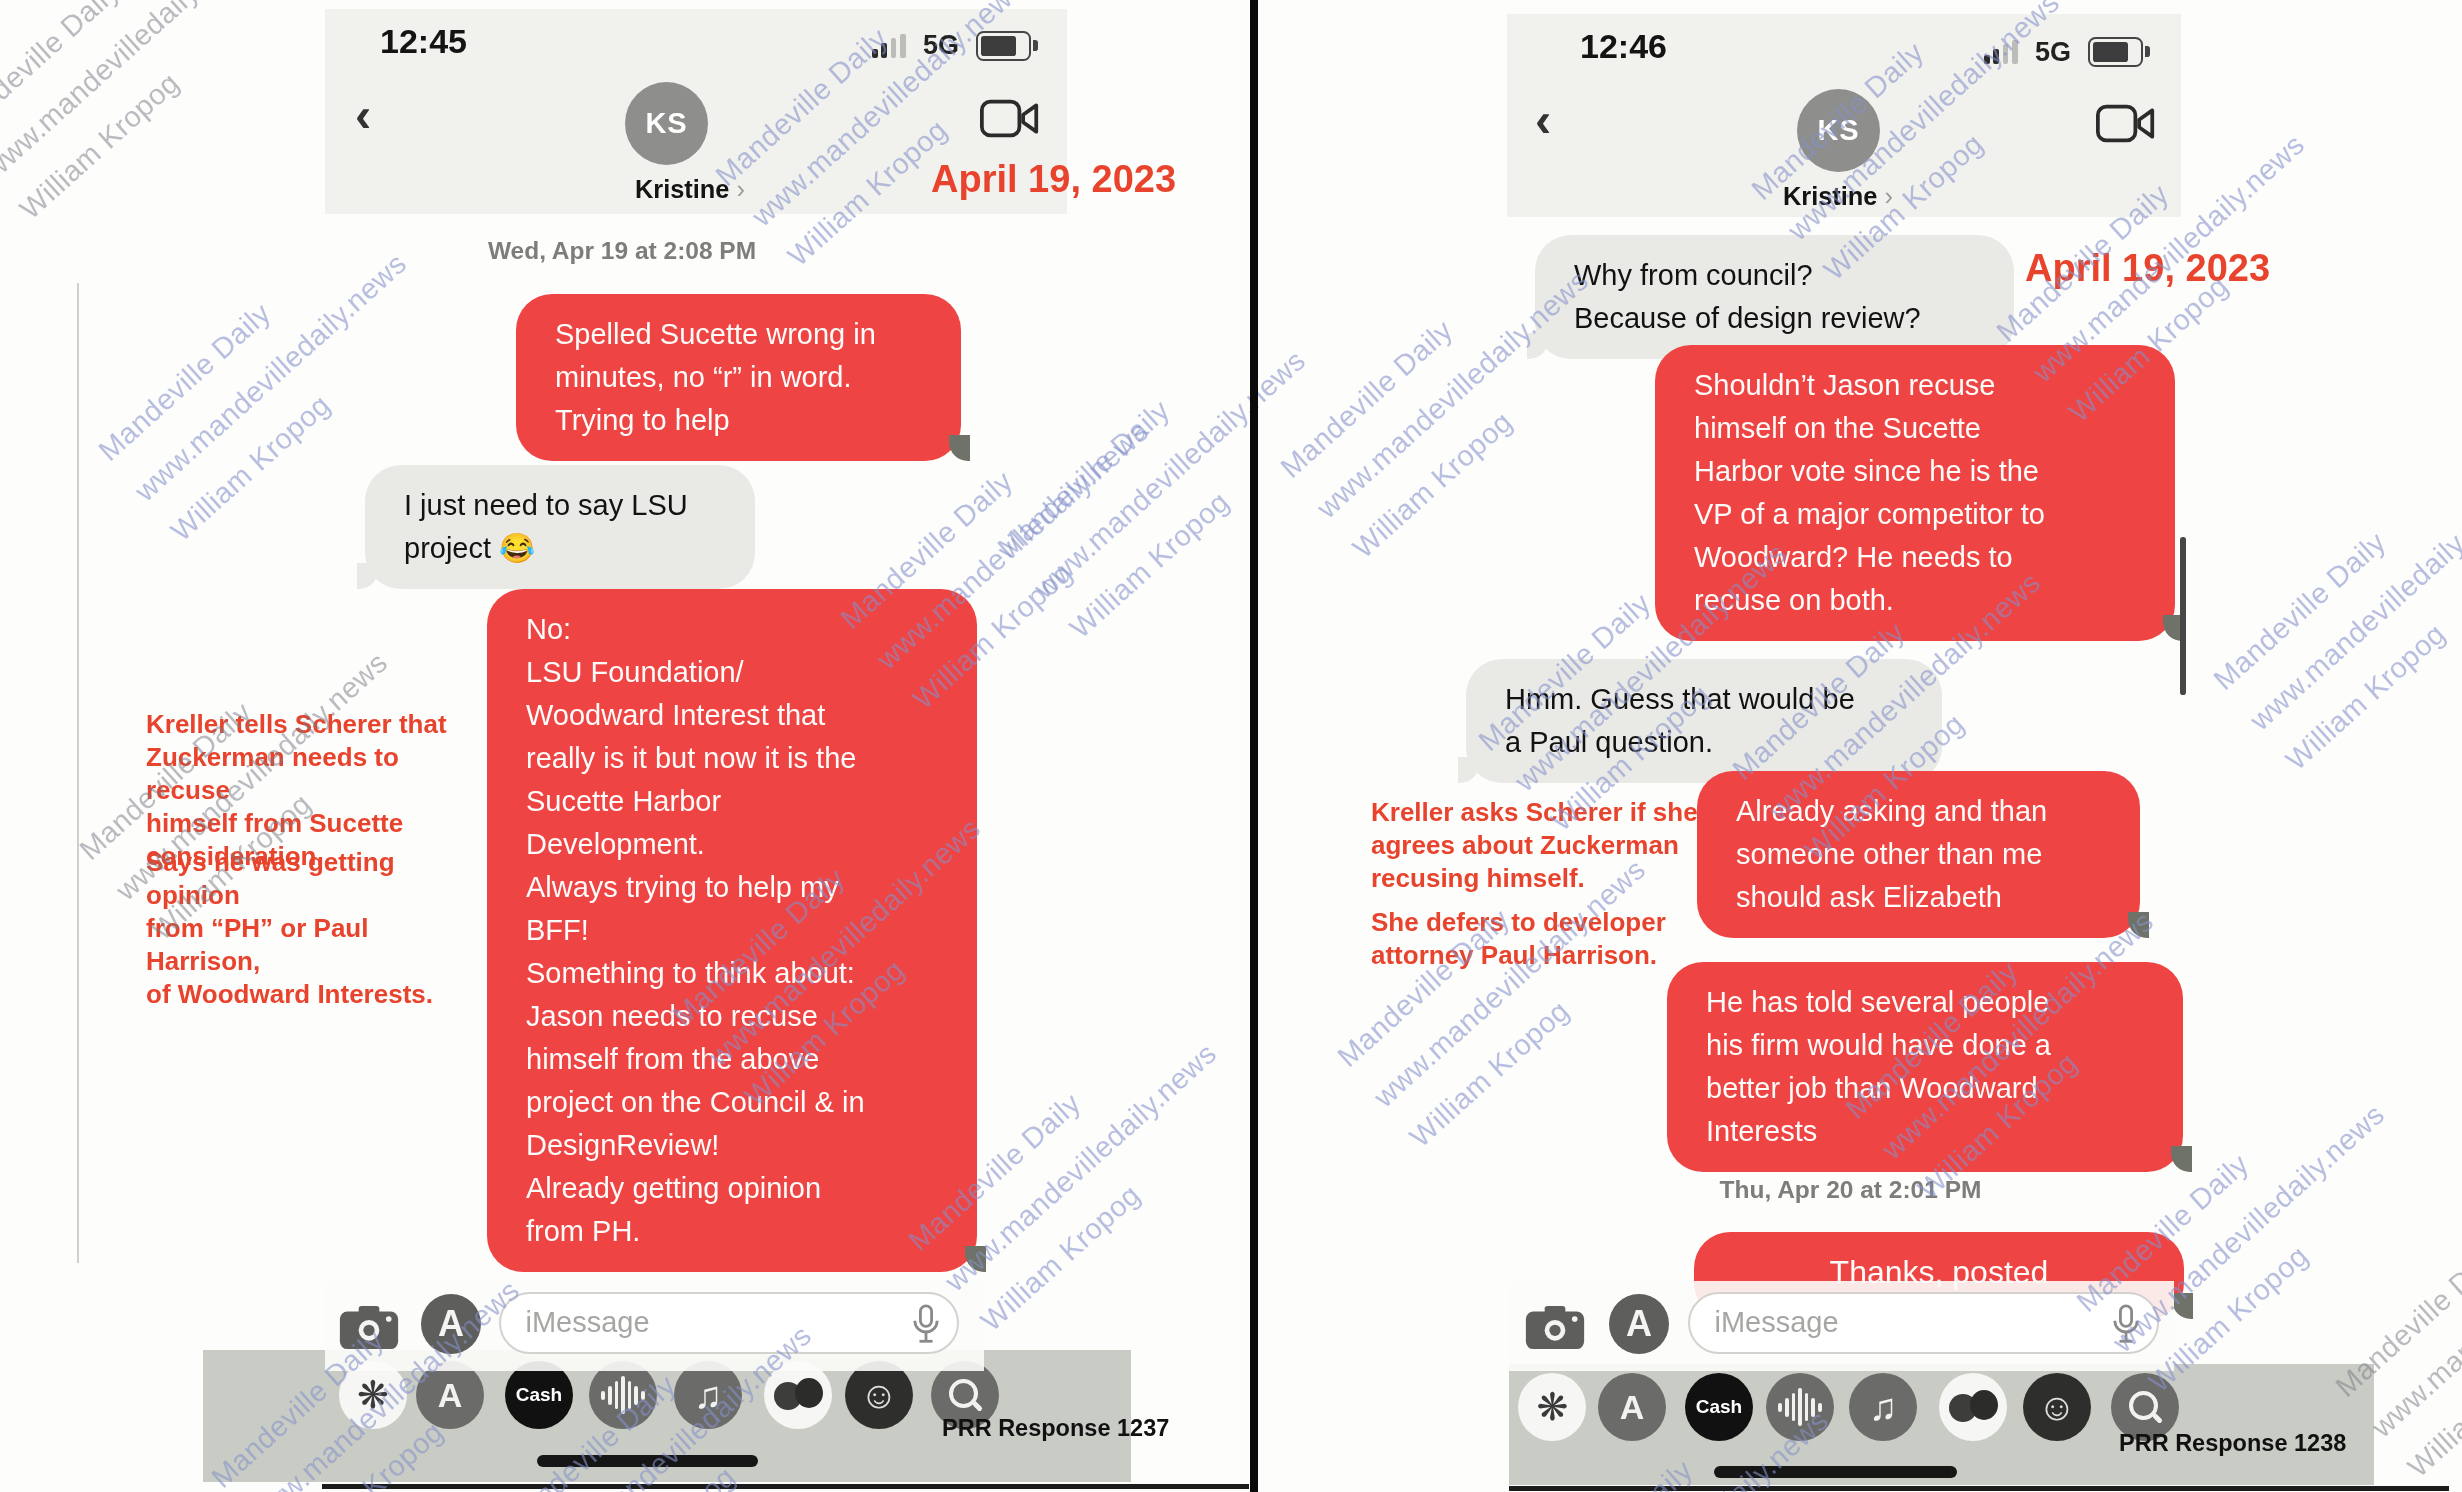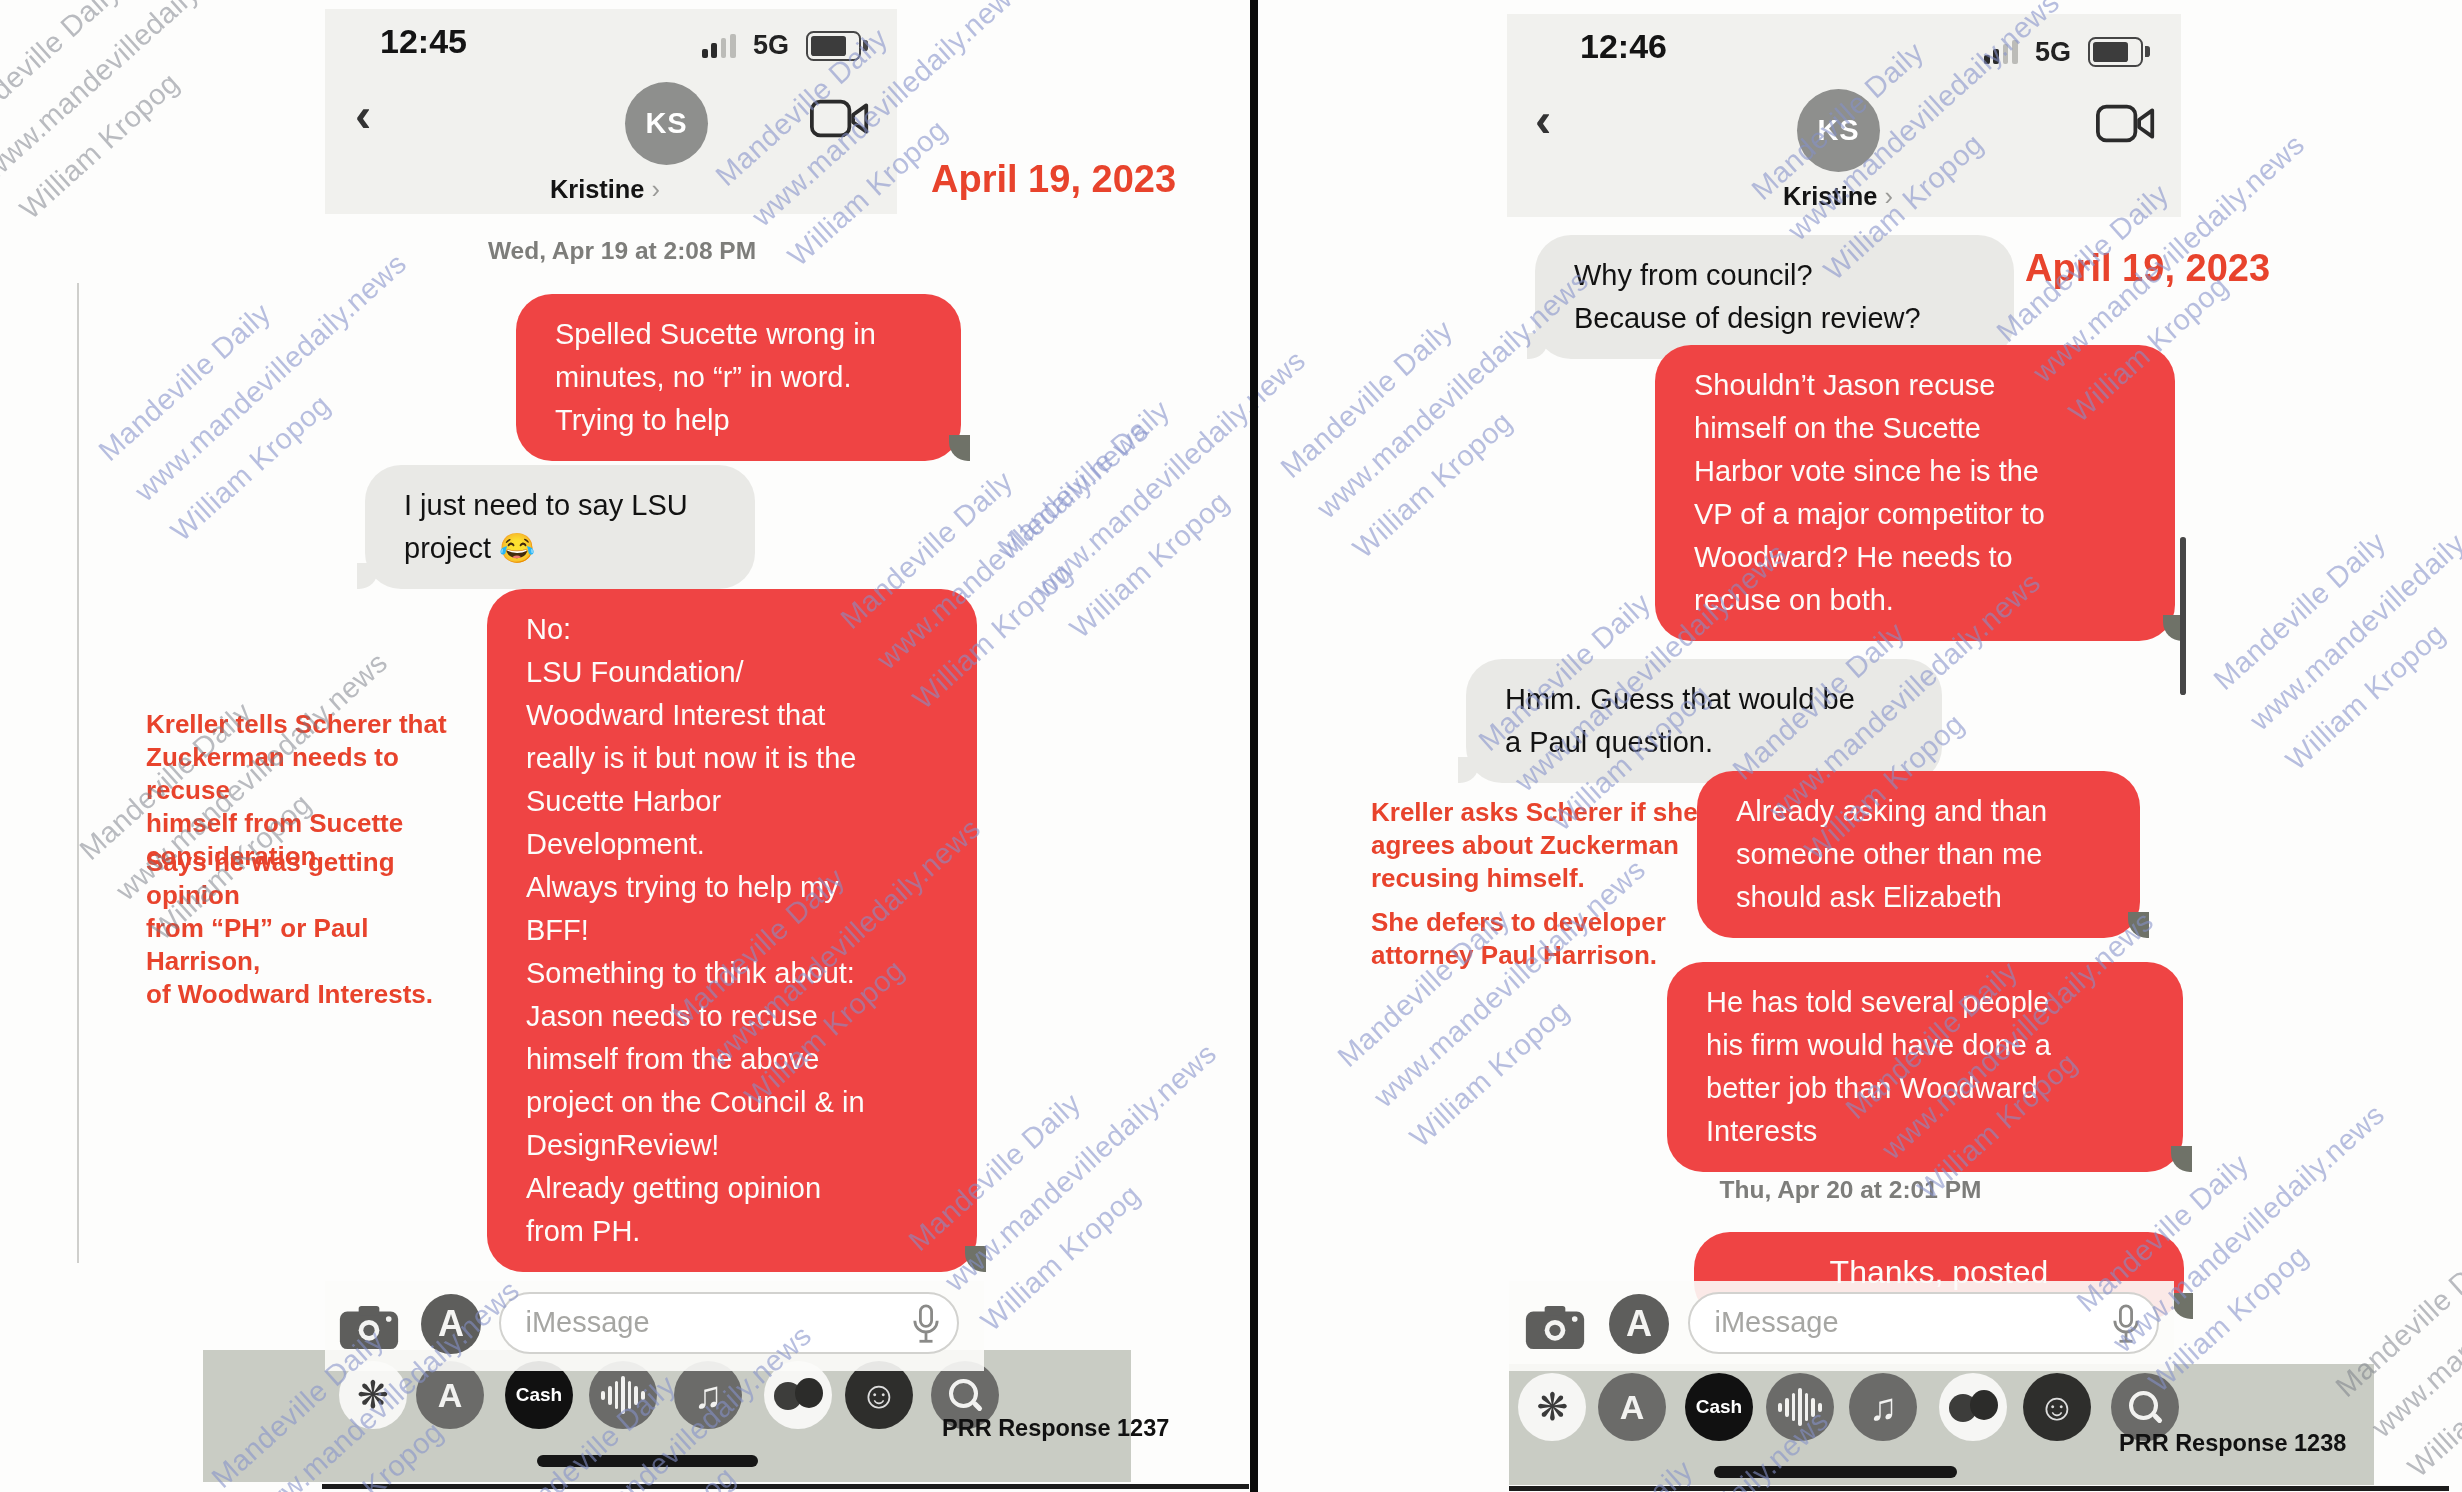--- a/index.html
+++ b/index.html
@@ -91,21 +91,21 @@
 </style>
 </head>
 <body>
 
 <div class="canvas">
 
   <div>
 
     <div class="artifact-line" style="left:77px;top:283px;height:980px;"></div>
 
-    <div class="phone-header" style="left:325px;top:9.4px;width:572px;height:205px;">
+    <div class="phone-header" style="left:325px;top:9.4px;width:742px;height:205px;">
       <div class="status-time" style="left:55px;top:13px;">12:45</div>
       <div class="status-right" style="right:36px;top:21px;">
         <span class="sigbars">
             <i></i>
             <i></i>
             <i></i>
             <i></i>
           </span>
         <span class="net-label">5G</span>
         <span class="batt"></span>

